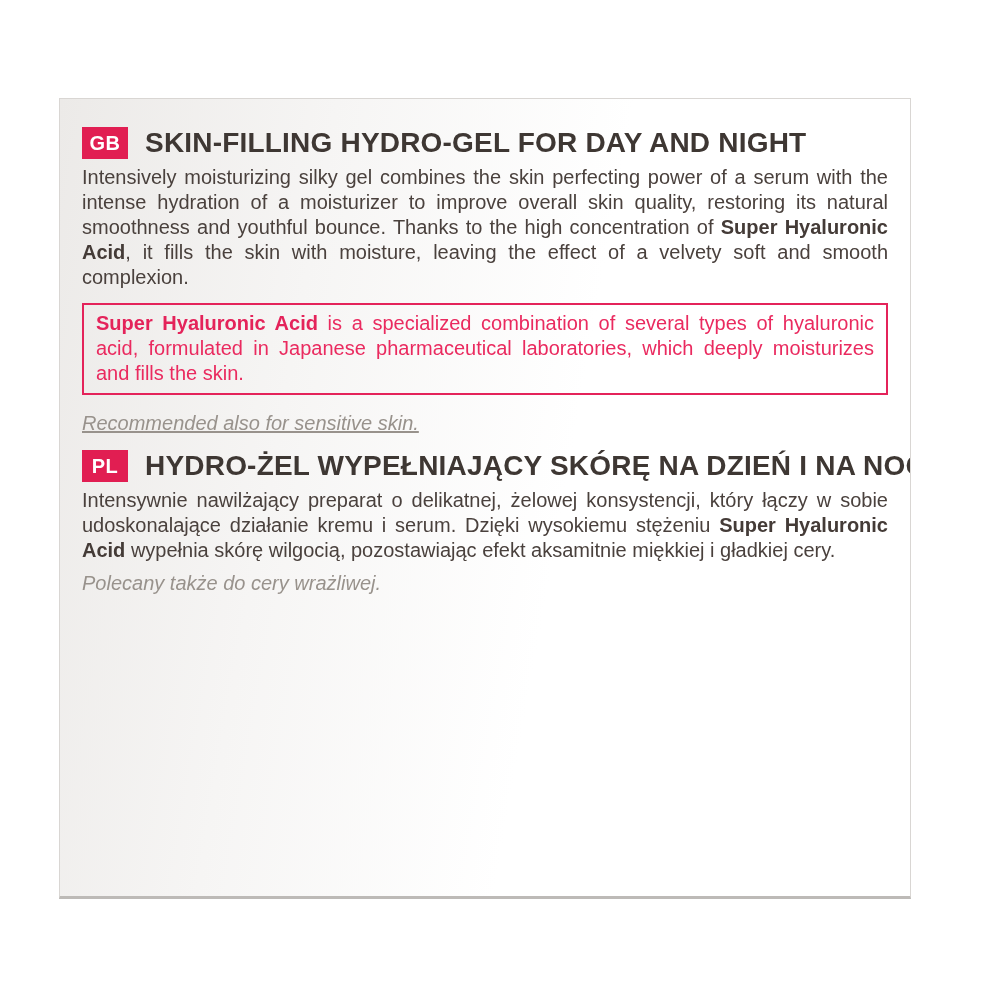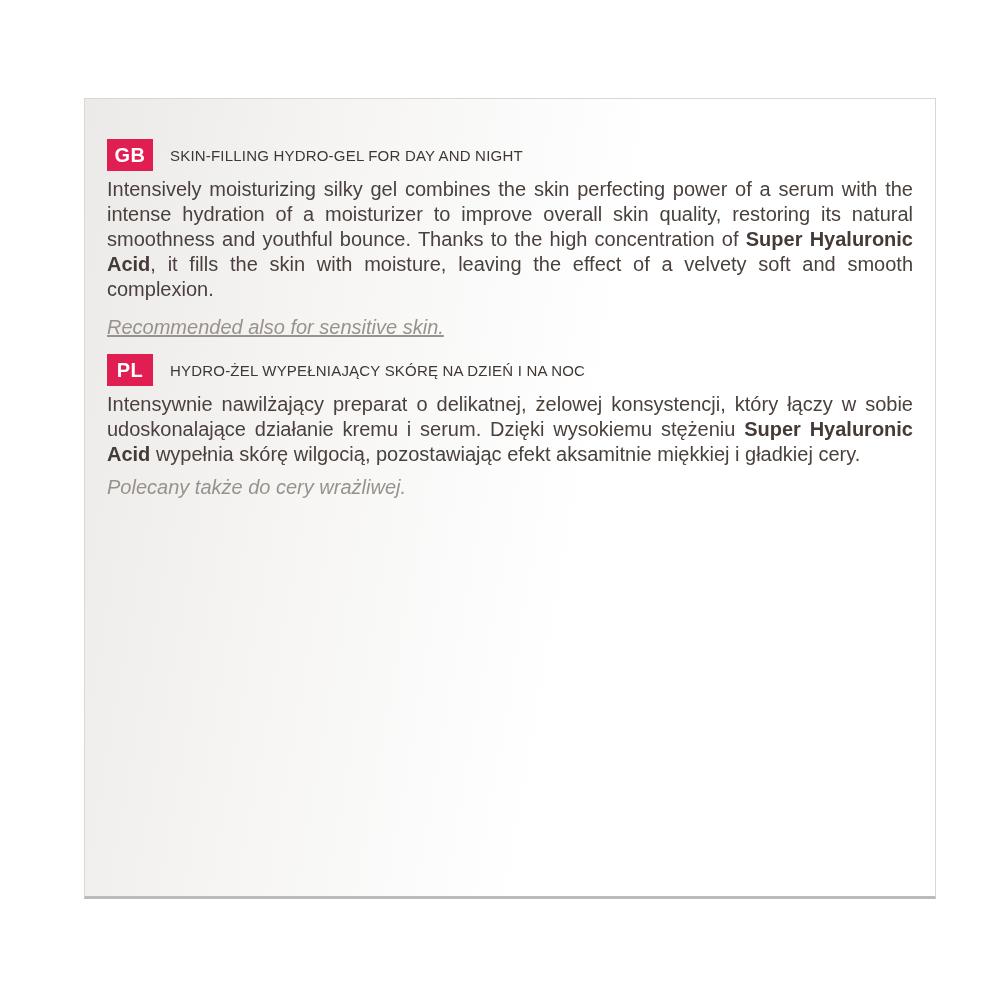--- a/index.html
+++ b/index.html
@@ -10,29 +10,29 @@
   }
   .page {
     position: relative;
     width: 1000px;
     height: 1000px;
     background: #ffffff;
     overflow: hidden;
   }
   .card {
     position: absolute;
-    left: 84px;
+    left: 59px;
     top: 98px;
     width: 852px;
     height: 801px;
     box-sizing: border-box;
     border: 1px solid #d9d6d3;
     border-bottom: 3px solid #bdbab7;
     background: linear-gradient(100deg, #eceae8 0%, #f6f5f4 28%, #ffffff 58%);
-    padding: 40px 22px 18px 22px;
+    padding: 28px 22px 18px 22px;
     overflow: hidden;
   }
   .hrow {
     display: flex;
     align-items: center;
     gap: 17px;
     margin: 0 0 6px 0;
   }
   .badge {
     flex: 0 0 auto;
@@ -41,22 +41,22 @@
     background: #e11e52;
     color: #ffffff;
     font-weight: bold;
     font-size: 20px;
     letter-spacing: 0.5px;
     display: flex;
     align-items: center;
     justify-content: center;
   }
   .title {
-    font-size: 15px;
-    font-weight: normal;
+    font-size: 28px;
+    font-weight: bold;
     color: #3e3733;
     letter-spacing: 0.2px;
     white-space: nowrap;
   }
   .body {
     font-size: 20px;
     line-height: 25px;
     color: #4a413d;
     text-align: justify;
     margin: 0;
@@ -91,20 +91,21 @@
 
 <div class="page">
   <div class="card">
 
     <section>
       <div class="hrow">
         <span class="badge">GB</span>
         <div class="title">SKIN-FILLING HYDRO-GEL FOR DAY AND NIGHT</div>
       </div>
       <p class="body mb13"><span>Intensively moisturizing silky gel combines the skin perfecting power of a serum with the intense hydration of a moisturizer to improve overall skin quality, restoring its natural smoothness and youthful bounce. Thanks to the high concentration of </span><b>Super Hyaluronic Acid</b><span>, it fills the skin with moisture, leaving the effect of a velvety soft and smooth complexion.</span></p>
+      <div class="pinkbox box-en"><b>Super Hyaluronic Acid</b><span> is a specialized combination of several types of hyaluronic acid, formulated in Japanese pharmaceutical laboratories, which deeply moisturizes and fills the skin.</span></div>
       <p class="note note-en">Recommended also for sensitive skin.</p>
     </section>
 
     <section>
       <div class="hrow">
         <span class="badge">PL</span>
         <div class="title">HYDRO-ŻEL WYPEŁNIAJĄCY SKÓRĘ NA DZIEŃ I NA NOC</div>
       </div>
       <p class="body mb12"><span>Intensywnie nawilżający preparat o delikatnej, żelowej konsystencji, który łączy w sobie udoskonalające działanie kremu i serum. Dzięki wysokiemu stężeniu </span><b>Super Hyaluronic Acid</b><span> wypełnia skórę wilgocią, pozostawiając efekt aksamitnie miękkiej i gładkiej cery.</span></p>
       <p class="note">Polecany także do cery wrażliwej.</p>

